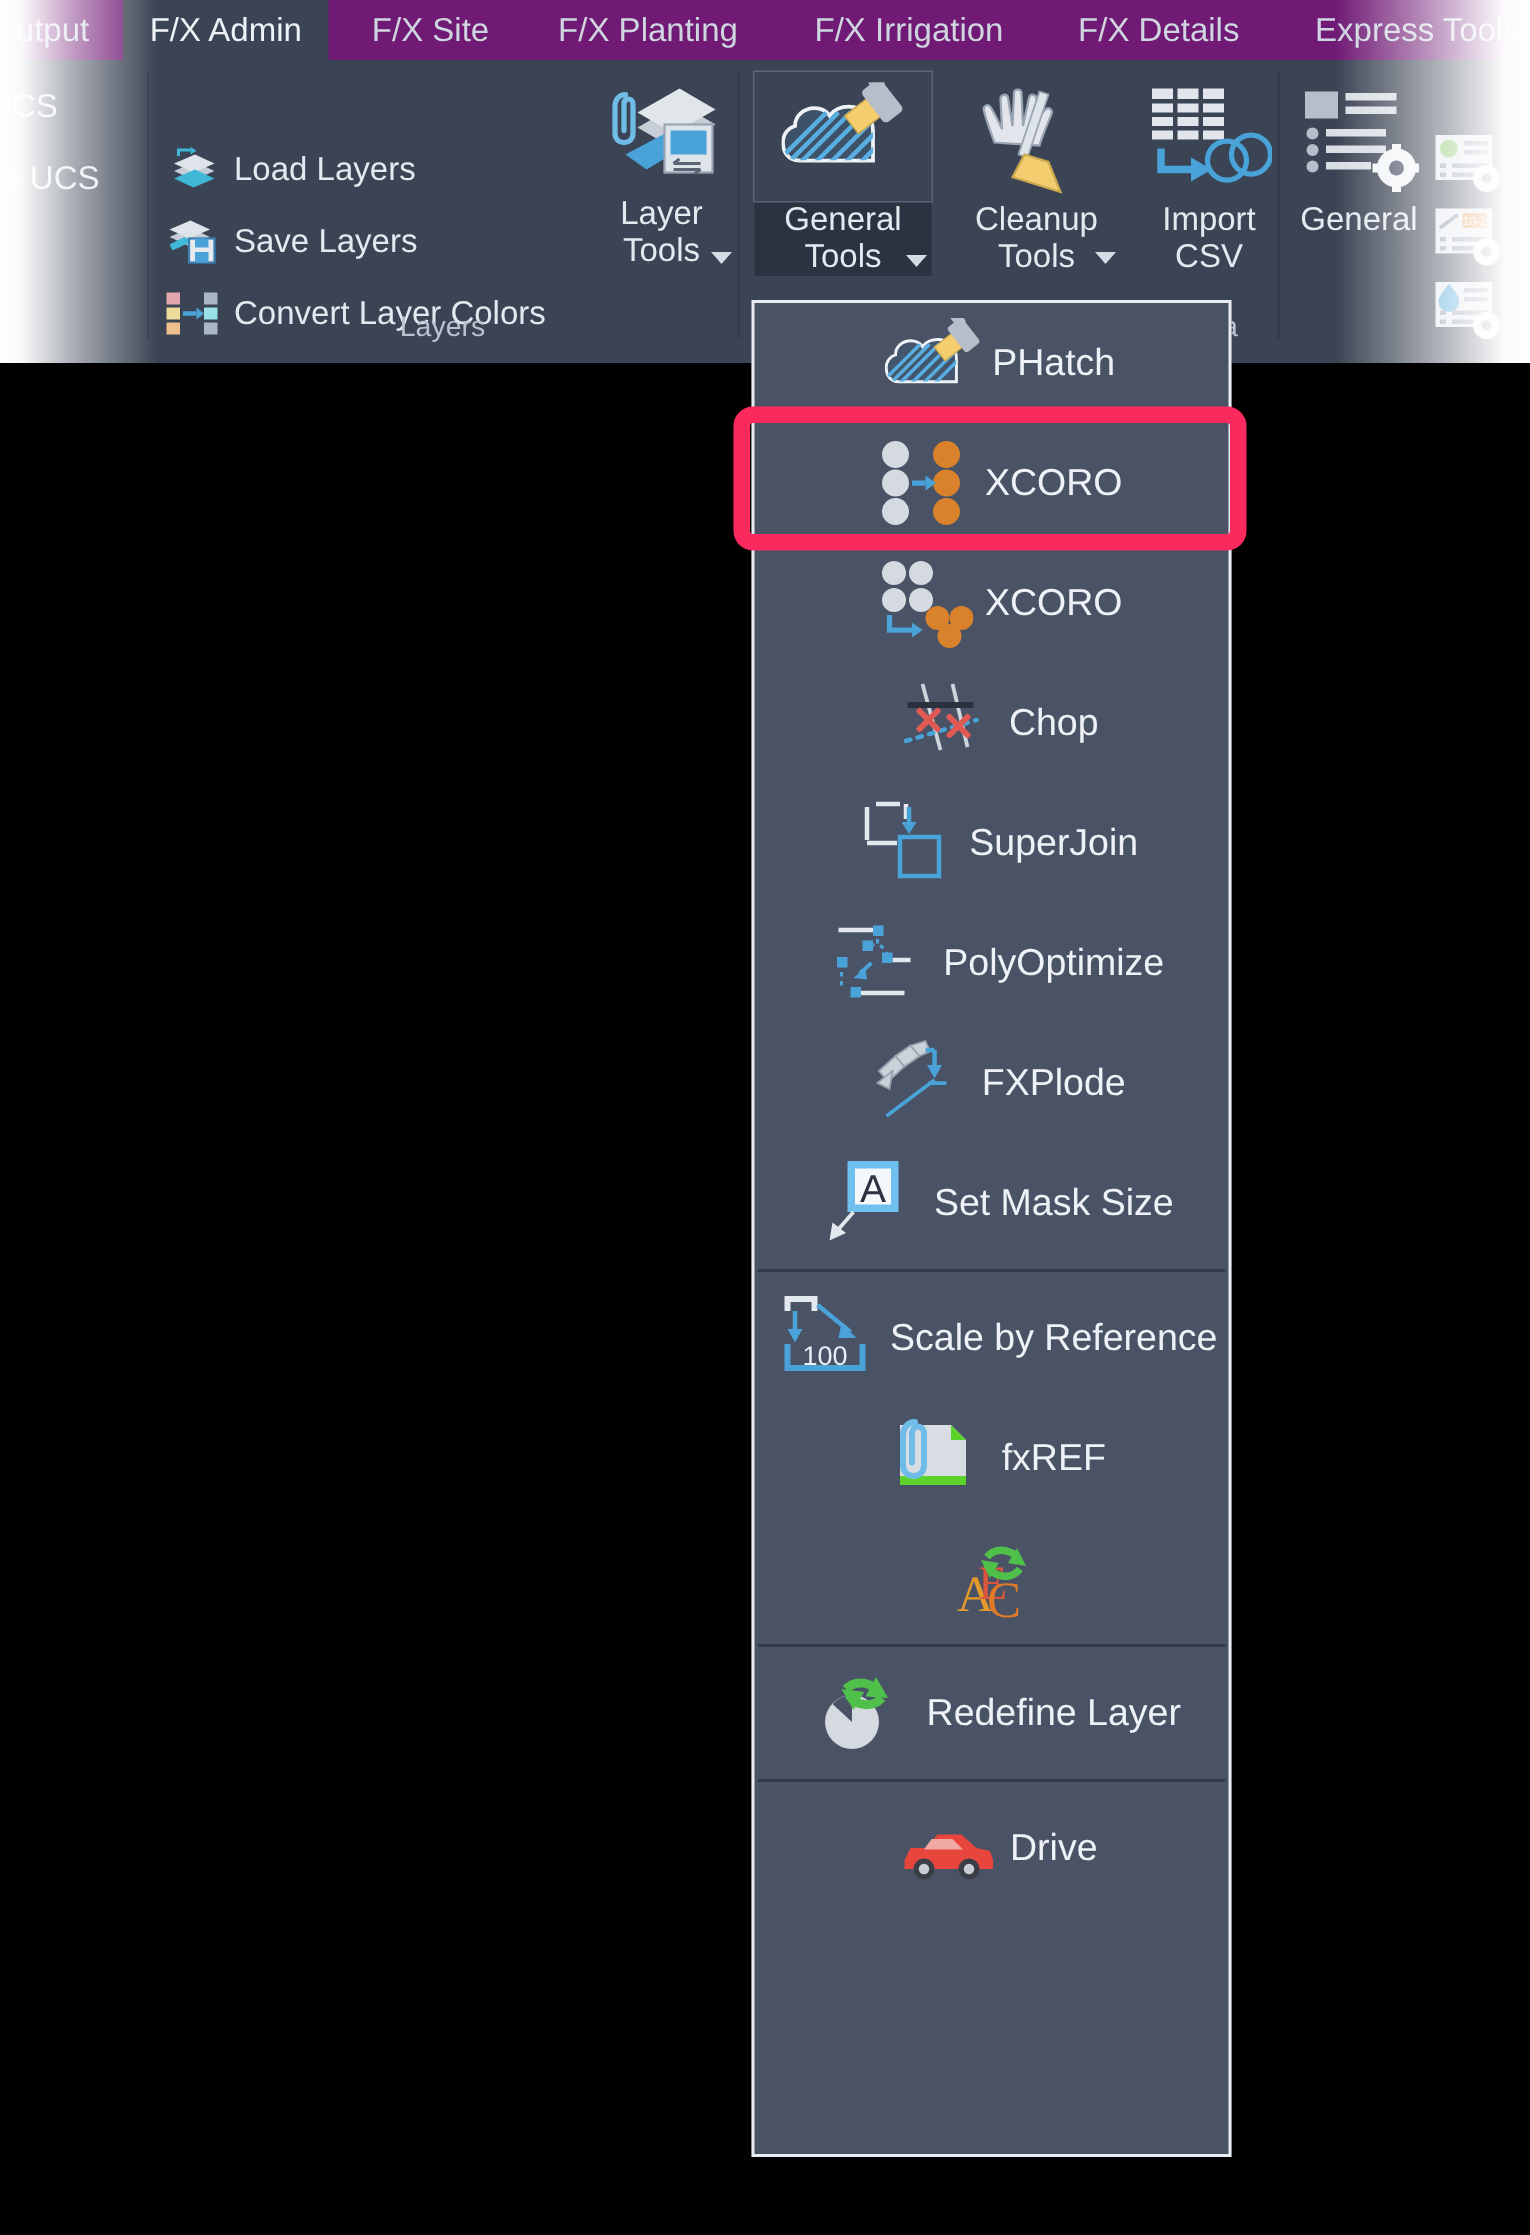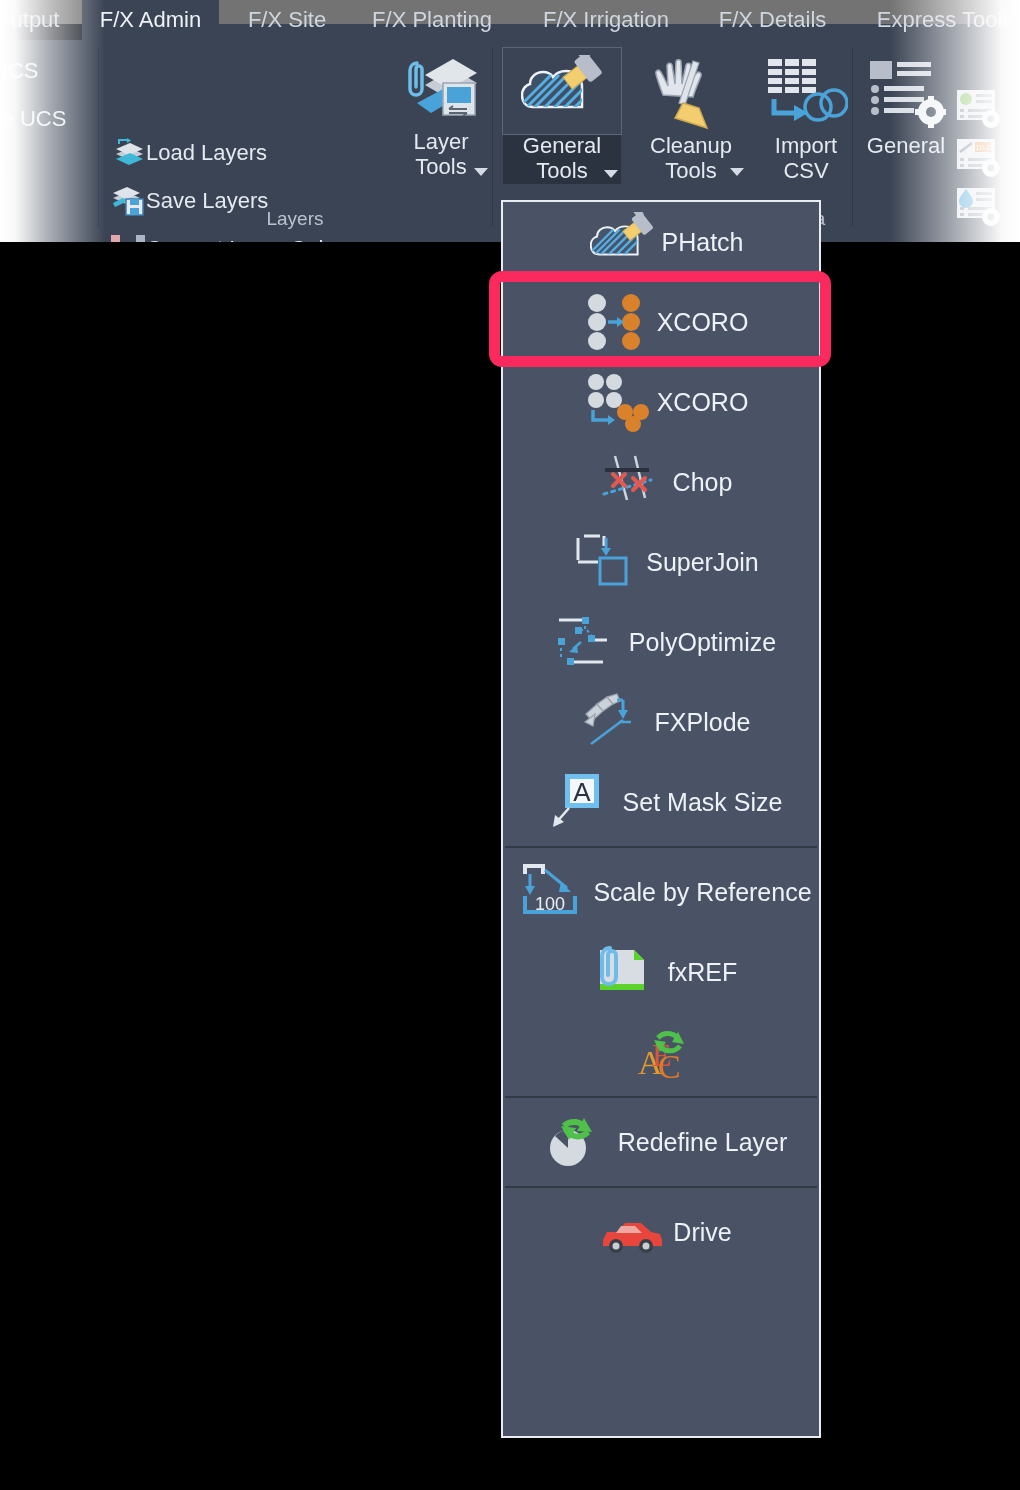--- a/index.html
+++ b/index.html
@@ -7,36 +7,36 @@
     width:1020px;height:1490px;overflow:hidden;position:relative;
     font-family:"Liberation Sans", sans-serif;
     -webkit-font-smoothing:antialiased;
   }
   
   #ribbon-area{
     position:absolute;left:0;top:0;width:1020px;height:242px;overflow:hidden;
     background:#3b4454;
   }
   #tabbar{
-    position:absolute;left:0;top:0;width:1020px;height:24px;background:#737373;
+    position:absolute;left:0;top:0;width:1020px;height:40px;background:#701a75;
   }
   .tab{
     position:absolute;top:0;height:40px;line-height:40px;
     color:#cfd6e0;font-size:22px;white-space:nowrap;text-align:center;
   }
   .tab.active{background:#3b4454;color:#eef2f7;}
   #ribbon-body{
     position:absolute;left:0;top:40px;width:1020px;height:202px;background:#3b4454;
   }
   .panel-sep{position:absolute;top:8px;width:1px;height:178px;background:#2f3846;}
   .panel-label{
     position:absolute;color:#b9c2cf;font-size:19px;text-align:center;white-space:nowrap;
   }
   
-  .ribbon-row{position:absolute;display:flex;align-items:center;margin-top:40px;}
+  .ribbon-row{position:absolute;display:flex;align-items:center;gap:10px;}
   .ribbon-row .rlabel{color:#e4e9f0;font-size:22px;white-space:nowrap;}
   
   .big-btn{
     position:absolute;width:auto;text-align:center;color:#e4e9f0;font-size:22px;
     line-height:1.13;
   }
   .big-btn .bicon{height:78px;display:flex;align-items:center;justify-content:center;}
   .big-btn.active{background:#2b3240;}
   .big-btn.active .bicon{background:#3b4454;outline:1px solid #5b6578;}
   .caret{

